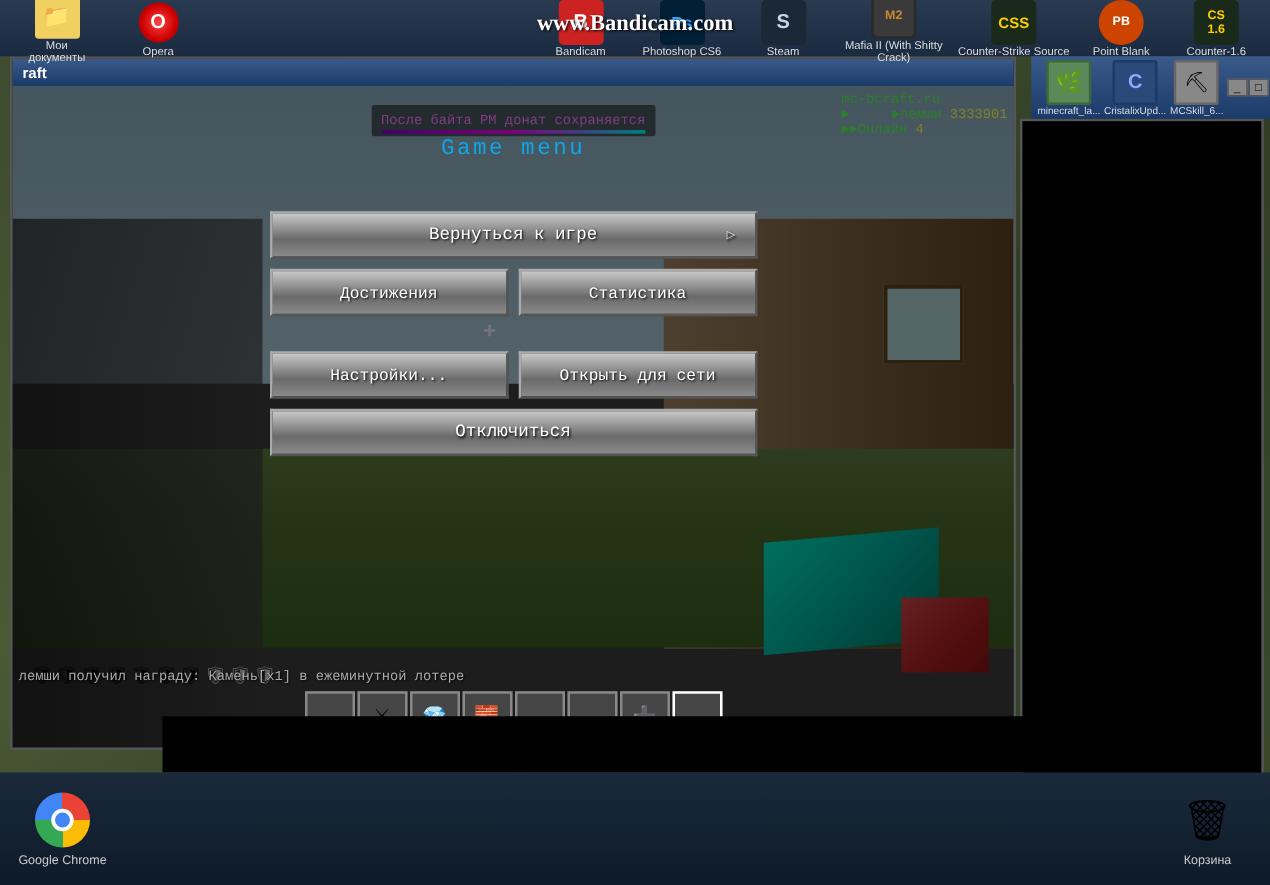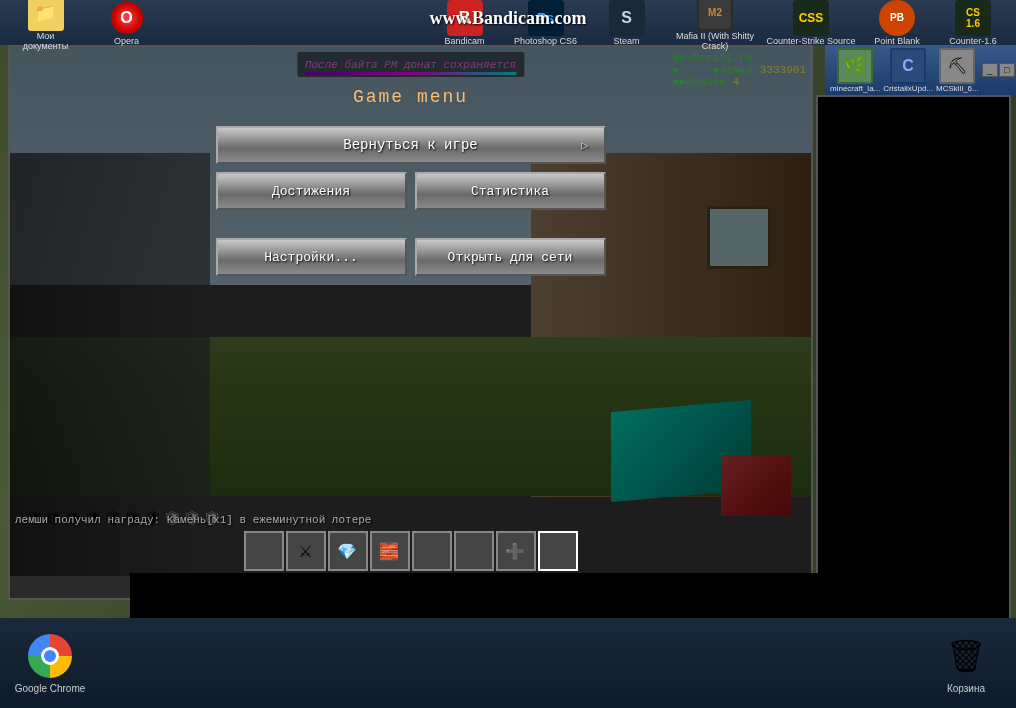--- a/index.html
+++ b/index.html
@@ -152,24 +152,24 @@
       width: 100%; height: 100%;
       background: rgba(0,0,0,0.5);
       display: flex;
       flex-direction: column;
       align-items: center;
       justify-content: flex-start;
       padding-top: 40px;
     }
 
     .game-menu-title {
-      color: #fdba74;
+      color: #0ea5e9;
       font-size: 18px;
       font-family: 'Courier New', monospace;
-      margin-bottom: 19px;
+      margin-bottom: 40px;
       letter-spacing: 2px;
     }
 
     .menu-button {
       width: 390px;
       height: 38px;
       background: linear-gradient(180deg, #c8c8c8 0%, #8a8a8a 40%, #6a6a6a 60%, #8a8a8a 100%);
       border: 2px solid #555;
       border-top-color: #aaa;
       border-left-color: #aaa;
@@ -425,37 +425,40 @@
         <div class="win-btn" style="background:#dd4444;color:#fff;">×</div>
       </div>
     </div>
   </div>
 
   <div class="second-window" style="top:95px;">
     <div style="width:100%;height:100%;background:#000;"></div>
   </div>
 
   <div class="game-window">
+    <div class="game-titlebar">
+      <span>raft</span>
+    </div>
     <div class="game-content">
 
       <div class="scene-sky"></div>
 
       <div style="position:absolute;top:20%;right:0;width:35%;height:65%;background:linear-gradient(90deg,#9a8060 0%,#7a6040 50%,#5a4020 100%);"></div>
 
       <div style="position:absolute;top:30%;right:5%;width:8%;height:12%;background:#aacccc;border:3px solid #5a4020;"></div>
 
       <div class="scene-ground"></div>
 
       <div style="position:absolute;bottom:0;left:0;width:25%;height:80%;background:linear-gradient(90deg,#1a1a1a 0%,#3a3a3a 100%);opacity:0.7;"></div>
 
       <div style="position:absolute;bottom:80px;right:60px;width:140px;height:90px;background:linear-gradient(135deg,#00ddbb 0%,#00aa99 50%,#007766 100%);transform:skewY(-5deg);"></div>
 
       <div style="position:absolute;bottom:60px;right:20px;width:70px;height:60px;background:linear-gradient(135deg,#cc4444 0%,#aa2222 50%,#881111 100%);"></div>
 
-      <div style="position:absolute;top:5px;left:50%;transform:translateX(-50%);background:rgba(0,0,0,0.5);padding:2px 8px;border-radius:2px;font-style:italic;">
+      <div style="position:absolute;top:15px;left:50%;transform:translateX(-50%);background:rgba(0,0,0,0.5);padding:2px 8px;border-radius:2px;">
         <span style="color:#ff77ff;font-size:11px;font-family:'Courier New',monospace;">После байта РМ донат сохраняется</span>
         <div style="position:relative;top:0;left:0;width:100%;height:3px;background:linear-gradient(90deg,#8800cc,#ff00ff,#00ffff);"></div>
       </div>
 
       <div class="crosshair">+</div>
 
       <div class="mc-server-info">
         <div style="color:#55ff55;">mc-bcraft.ru</div>
         <div style="color:#55ff55;">►<span style="color:#55ff55;margin-left:34px;">►лемши</span> <span style="color:#ffff55;">3333901</span></div>
         <div style="color:#55ff55;">►<span style="color:#55ff55;">►Онлайн</span> <span style="color:#ffff55;">4</span></div>
@@ -483,20 +486,23 @@
 
         <div class="menu-button-row">
           <div class="menu-button-half">
             <span>Настройки...</span>
           </div>
           <div class="menu-button-half">
             <span>Открыть для сети</span>
           </div>
         </div>
 
+        <div class="menu-button">
+          <span>Отключиться</span>
+        </div>
       </div>
 
       <div class="mc-armor">
         <span>🛡</span>
         <span>🛡</span>
         <span>🛡</span>
         <span>🛡</span>
         <span>🛡</span>
         <span>🛡</span>
         <span>🛡</span>

